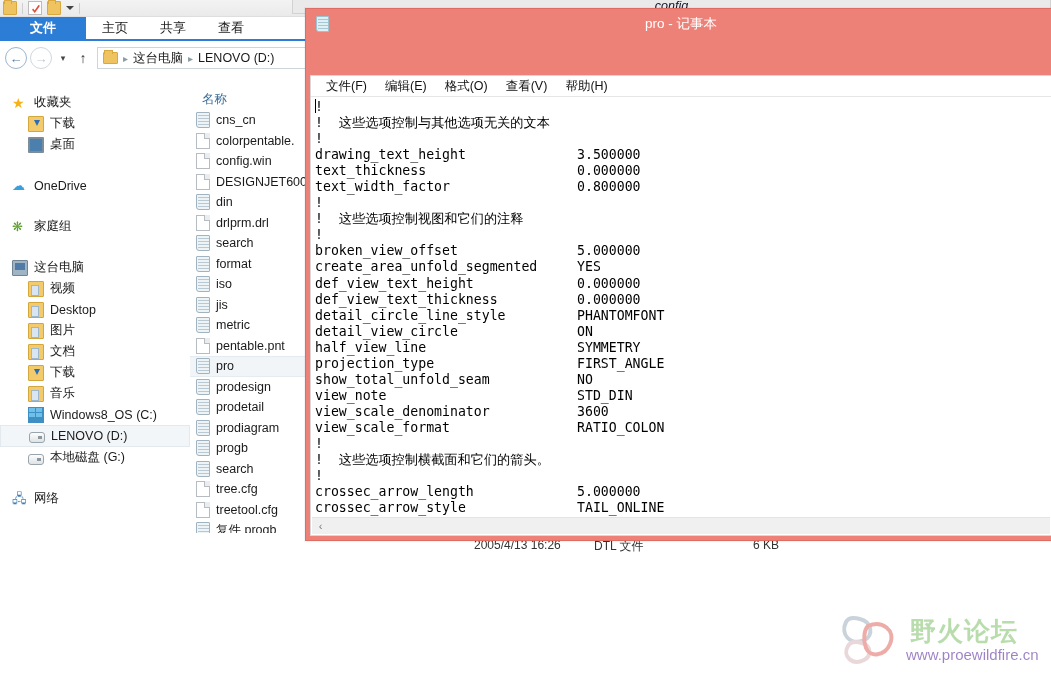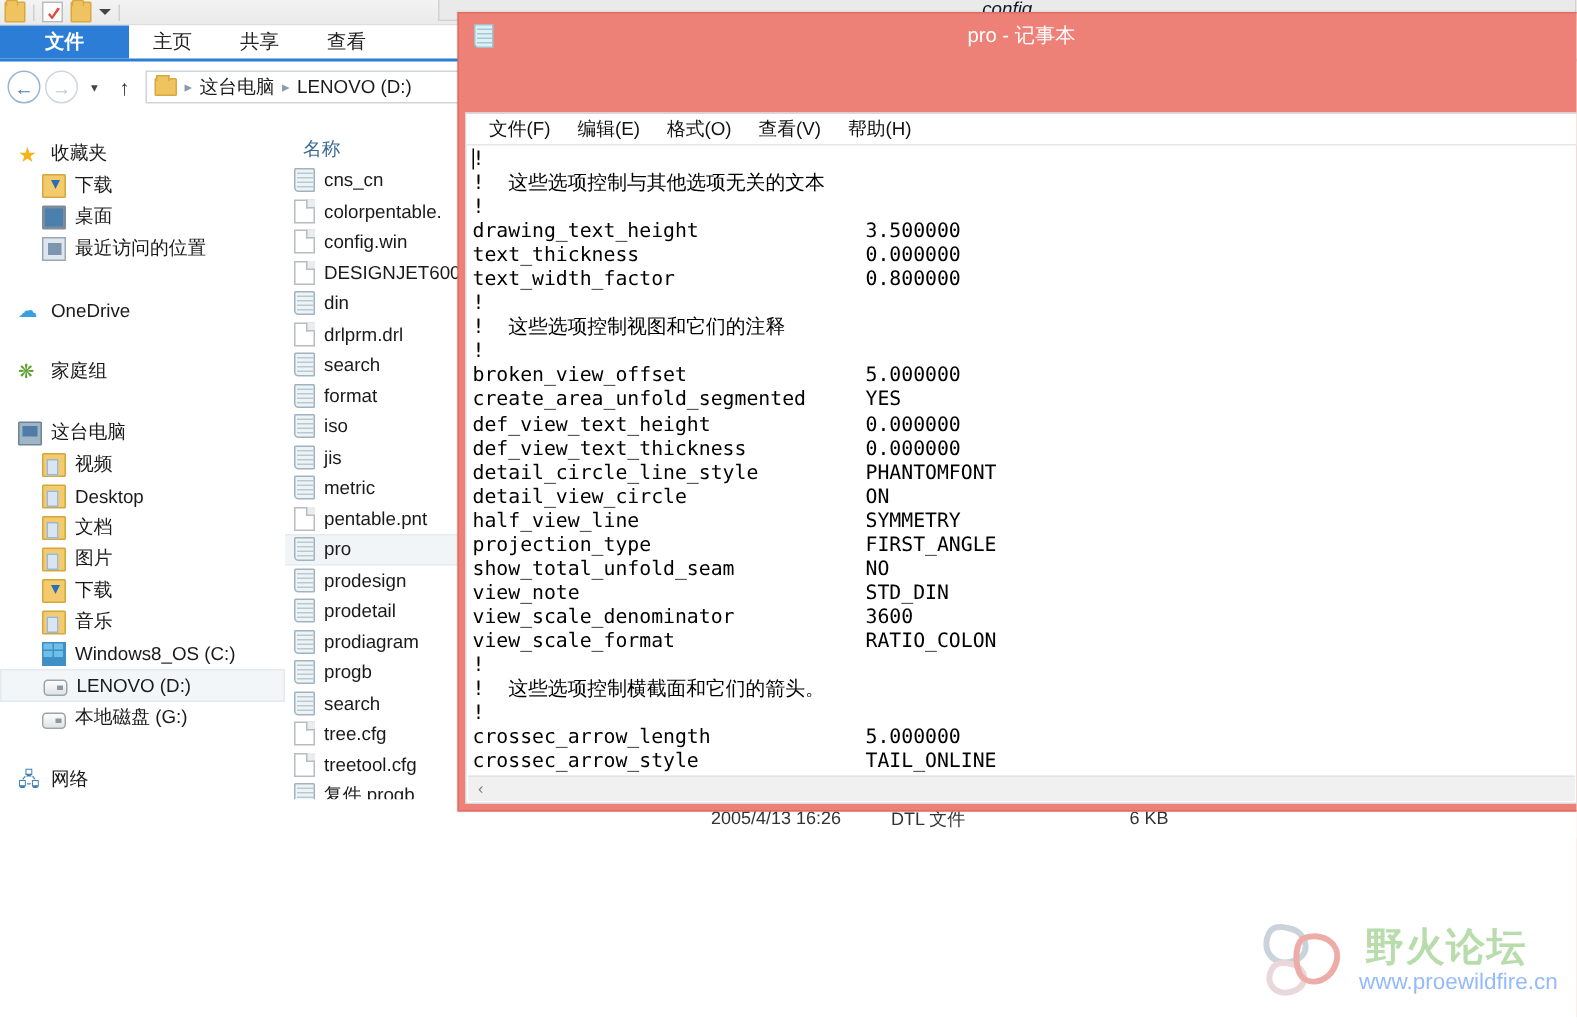--- a/index.html
+++ b/index.html
@@ -215,21 +215,21 @@
   
   .watermark {
     position:absolute; left:838px; top:612px; width:205px; height:62px;
     opacity:.55; pointer-events:none;
   }
   .wm-text {
     position:absolute; left:72px; top:2px; font-size:26px; color:#7fc06a;
     font-weight:bold; letter-spacing:1px; font-family:"DejaVu Sans", sans-serif;
   }
   .wm-url {
-    position:absolute; left:68px; top:34px; font-size:15px; color:#3b82f6;
+    position:absolute; left:68px; top:34px; font-size:15px; color:#4c1d95;
     font-family:"Liberation Sans", sans-serif;
   }
 </style>
 </head>
 <body>
 
 <div id="root">
 
   <div class="explorer">
 
@@ -271,24 +271,20 @@
           <span>收藏夹</span>
         </div>
         <div class="navrow indent">
           <span class="nicon i-dl"></span>
           <span>下载</span>
         </div>
         <div class="navrow indent">
           <span class="nicon i-desk"></span>
           <span>桌面</span>
         </div>
-        <div class="navrow indent">
-          <span class="nicon i-recent"></span>
-          <span>最近访问的位置</span>
-        </div>
 
         <div class="navgap"></div>
         <div class="navrow">
           <span class="nicon i-cloud">☁</span>
           <span>OneDrive</span>
         </div>
 
         <div class="navgap"></div>
         <div class="navrow">
           <span class="nicon i-home">❋</span>
@@ -303,25 +299,25 @@
         <div class="navrow indent">
           <span class="nicon i-fold"></span>
           <span>视频</span>
         </div>
         <div class="navrow indent">
           <span class="nicon i-fold"></span>
           <span>Desktop</span>
         </div>
         <div class="navrow indent">
           <span class="nicon i-fold"></span>
+          <span>图片</span>
+        </div>
+        <div class="navrow indent">
+          <span class="nicon i-fold"></span>
           <span>文档</span>
-        </div>
-        <div class="navrow indent">
-          <span class="nicon i-fold"></span>
-          <span>图片</span>
         </div>
         <div class="navrow indent">
           <span class="nicon i-dl"></span>
           <span>下载</span>
         </div>
         <div class="navrow indent">
           <span class="nicon i-fold"></span>
           <span>音乐</span>
         </div>
         <div class="navrow indent">

